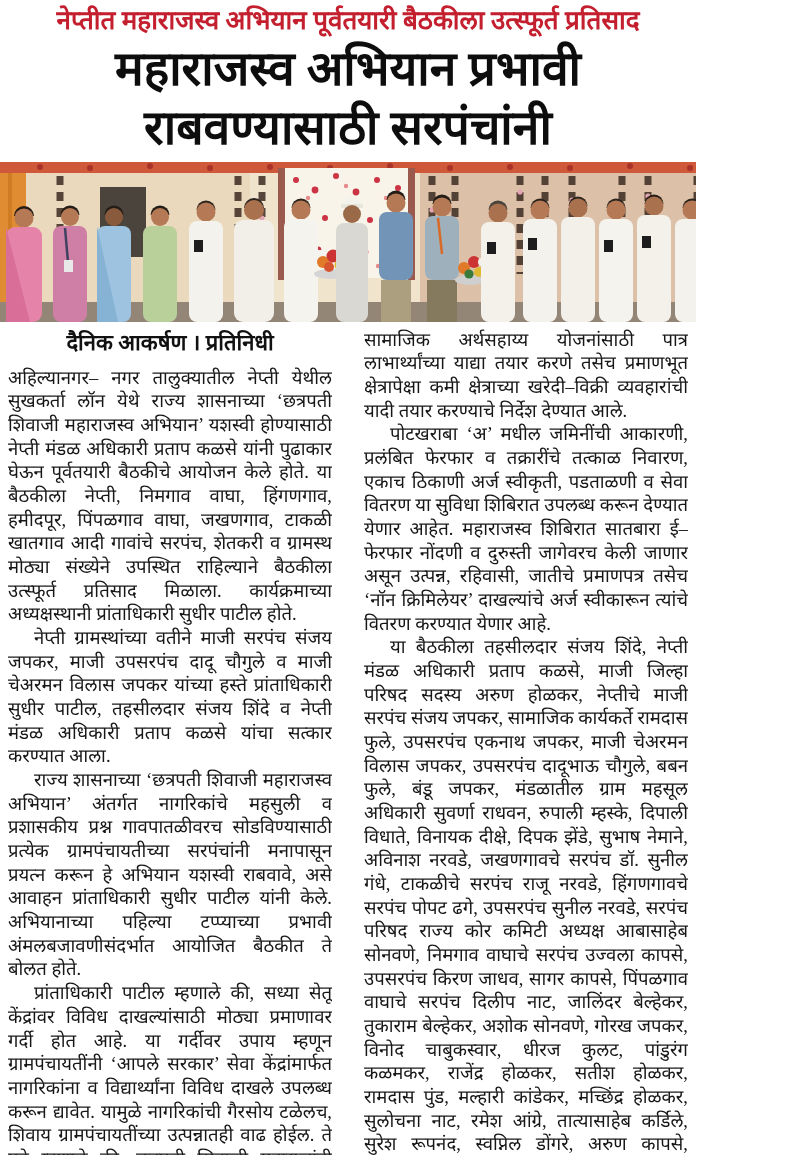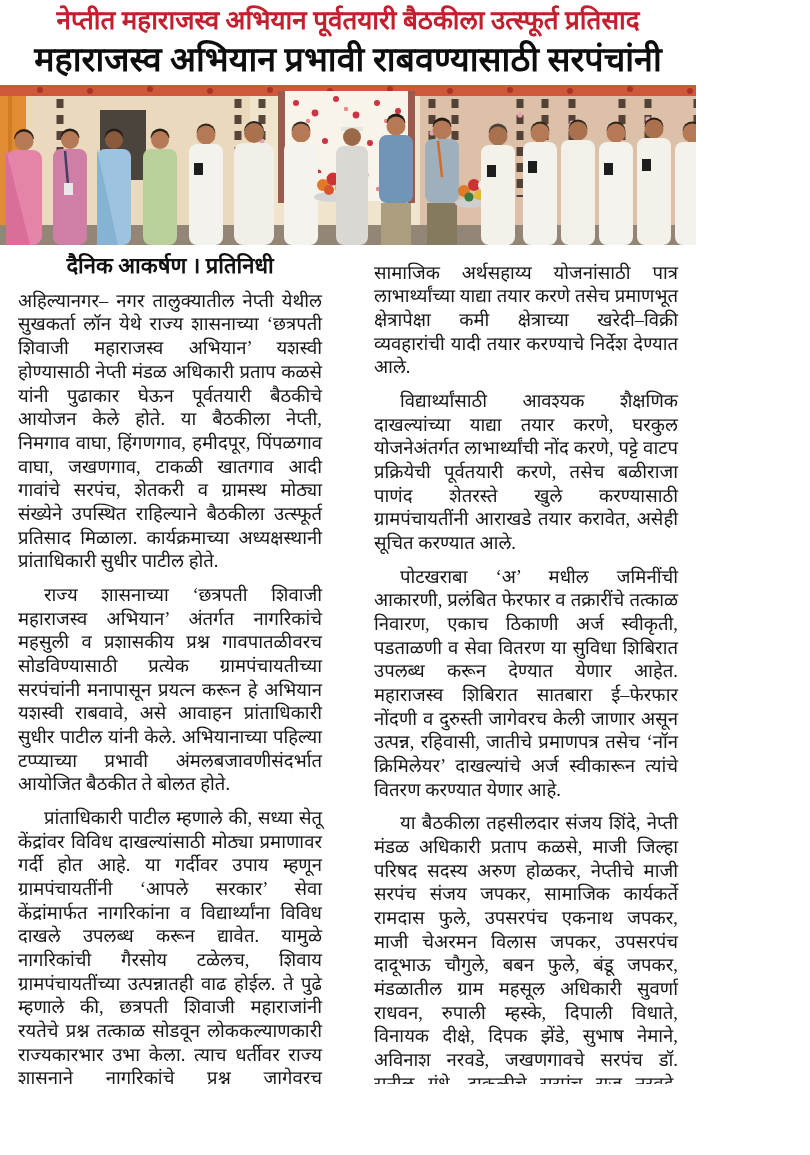--- a/index.html
+++ b/index.html
@@ -8,36 +8,36 @@
     font-family:"Liberation Serif","DejaVu Serif",serif;
     color:var(--body-color,#161616);
   }
   .page{width:696px;height:1155px;overflow:hidden;background:var(--page-bg,#fff);}
   .kicker{
     text-align:center;font-weight:bold;font-size:26px;line-height:1.25;
     color:var(--accent,#c41f2e);padding-top:5px;
   }
   .headline{
     margin:1px 8px 4px;text-align:center;font-weight:bold;
-    font-size:34px;line-height:1.24;color:var(--headline-color,#0d0d0d);
+    font-size:48px;line-height:1.24;color:var(--headline-color,#0d0d0d);
   }
   .photo-wrap{width:750px;height:160px;margin:4px auto 7px;overflow:hidden;}
   .photo-wrap svg{display:block;}
   .body-grid{
     display:flex;gap:32px;padding:0 8px;height:832px;overflow:hidden;
   }
   .col{
     flex:1;min-width:0;text-align:justify;font-size:18.5px;line-height:1.28;
     color:var(--body-color,#161616);overflow:hidden;
   }
   .byline{
     text-align:center;font-weight:bold;font-size:22px;margin:0 0 10px;
     color:#111;
   }
-  .col p{margin:10px;}
+  .col p{margin:0;}
   .col p.indent{text-indent:26px;}
   .dateline{font-weight:normal;}
 </style>
 </head>
 <body>
 
 <div class="page">
 
   <div class="kicker">नेप्तीत महाराजस्व अभियान पूर्वतयारी बैठकीला उत्स्फूर्त प्रतिसाद</div>
 
@@ -265,25 +265,25 @@
           <rect x="-12" y="72" width="9" height="12" fill="#1d1d1d"></rect>
         </g>
       </g>
     </svg>
   </div>
 
   <div class="body-grid">
     <div class="col">
       <div class="byline"><span>दैनिक आकर्षण</span> <span>।</span> <span>प्रतिनिधी</span></div>
       <p class="lead"><span class="dateline">अहिल्यानगर–</span> <span>नगर तालुक्यातील नेप्ती येथील सुखकर्ता लॉन येथे राज्य शासनाच्या ‘छत्रपती शिवाजी महाराजस्व अभियान’ यशस्वी होण्यासाठी नेप्ती मंडळ अधिकारी प्रताप कळसे यांनी पुढाकार घेऊन पूर्वतयारी बैठकीचे आयोजन केले होते. या बैठकीला नेप्ती, निमगाव वाघा, हिंगणगाव, हमीदपूर, पिंपळगाव वाघा, जखणगाव, टाकळी खातगाव आदी गावांचे सरपंच, शेतकरी व ग्रामस्थ मोठ्या संख्येने उपस्थित राहिल्याने बैठकीला उत्स्फूर्त प्रतिसाद मिळाला. कार्यक्रमाच्या अध्यक्षस्थानी प्रांताधिकारी सुधीर पाटील होते.</span></p>
+      <p class="indent">नेप्ती ग्रामस्थांच्या वतीने माजी सरपंच संजय जपकर, माजी उपसरपंच दादू चौगुले व माजी चेअरमन विलास जपकर यांच्या हस्ते प्रांताधिकारी सुधीर पाटील, तहसीलदार संजय शिंदे व नेप्ती मंडळ अधिकारी प्रताप कळसे यांचा सत्कार करण्यात आला.</p>
       <p class="indent">राज्य शासनाच्या ‘छत्रपती शिवाजी महाराजस्व अभियान’ अंतर्गत नागरिकांचे महसुली व प्रशासकीय प्रश्न गावपातळीवरच सोडविण्यासाठी प्रत्येक ग्रामपंचायतीच्या सरपंचांनी मनापासून प्रयत्न करून हे अभियान यशस्वी राबवावे, असे आवाहन प्रांताधिकारी सुधीर पाटील यांनी केले. अभियानाच्या पहिल्या टप्प्याच्या प्रभावी अंमलबजावणीसंदर्भात आयोजित बैठकीत ते बोलत होते.</p>
       <p class="indent">प्रांताधिकारी पाटील म्हणाले की, सध्या सेतू केंद्रांवर विविध दाखल्यांसाठी मोठ्या प्रमाणावर गर्दी होत आहे. या गर्दीवर उपाय म्हणून ग्रामपंचायतींनी ‘आपले सरकार’ सेवा केंद्रांमार्फत नागरिकांना व विद्यार्थ्यांना विविध दाखले उपलब्ध करून द्यावेत. यामुळे नागरिकांची गैरसोय टळेलच, शिवाय ग्रामपंचायतींच्या उत्पन्नातही वाढ होईल. ते पुढे म्हणाले की, छत्रपती शिवाजी महाराजांनी रयतेचे प्रश्न तत्काळ सोडवून लोककल्याणकारी राज्यकारभार उभा केला. त्याच धर्तीवर राज्य शासनाने नागरिकांचे प्रश्न जागेवरच सोडविण्यासाठी हे महाराजस्व अभियान सुरू केले आहे. लाभार्थी नागरिकांचे प्रश्न तात्काळ मार्गी लावून ‘रयतेचे राज्य’ पुन्हा साकार करण्याचा शासनाचा प्रयत्न आहे.</p>
       <p class="indent">या बैठकीत महाराजस्व अभियानांतर्गत विविध महसुली कामांना गती देण्याबाबत सविस्तर मार्गदर्शन करण्यात आले. भोगवटादार वर्ग दोन जमिनींचे वर्ग एकमध्ये रूपांतर करणे, प्रलंबित व कालबाह्य सातबारा नोंदी मोहिमेद्वारे काढून टाकणे,</p>
     </div>
     <div class="col">
       <p>सामाजिक अर्थसहाय्य योजनांसाठी पात्र लाभार्थ्यांच्या याद्या तयार करणे तसेच प्रमाणभूत क्षेत्रापेक्षा कमी क्षेत्राच्या खरेदी–विक्री व्यवहारांची यादी तयार करण्याचे निर्देश देण्यात आले.</p>
-      <p class="indent">विद्यार्थ्यांसाठी आवश्यक शैक्षणिक दाखल्यांच्या याद्या तयार करणे, घरकुल योजनेअंतर्गत लाभार्थ्यांची नोंद करणे, पट्टे वाटप प्रक्रियेची पूर्वतयारी करणे, तसेच बळीराजा पाणंद शेतरस्ते खुले करण्यासाठी ग्रामपंचायतींनी आराखडे तयार करावेत, असेही सूचित करण्यात आले.</p>
       <p class="indent">पोटखराबा ‘अ’ मधील जमिनींची आकारणी, प्रलंबित फेरफार व तक्रारींचे तत्काळ निवारण, एकाच ठिकाणी अर्ज स्वीकृती, पडताळणी व सेवा वितरण या सुविधा शिबिरात उपलब्ध करून देण्यात येणार आहेत. महाराजस्व शिबिरात सातबारा ई–फेरफार नोंदणी व दुरुस्ती जागेवरच केली जाणार असून उत्पन्न, रहिवासी, जातीचे प्रमाणपत्र तसेच ‘नॉन क्रिमिलेयर’ दाखल्यांचे अर्ज स्वीकारून त्यांचे वितरण करण्यात येणार आहे.</p>
       <p class="indent">या बैठकीला तहसीलदार संजय शिंदे, नेप्ती मंडळ अधिकारी प्रताप कळसे, माजी जिल्हा परिषद सदस्य अरुण होळकर, नेप्तीचे माजी सरपंच संजय जपकर, सामाजिक कार्यकर्ते रामदास फुले, उपसरपंच एकनाथ जपकर, माजी चेअरमन विलास जपकर, उपसरपंच दादूभाऊ चौगुले, बबन फुले, बंडू जपकर, मंडळातील ग्राम महसूल अधिकारी सुवर्णा राधवन, रुपाली म्हस्के, दिपाली विधाते, विनायक दीक्षे, दिपक झेंडे, सुभाष नेमाने, अविनाश नरवडे, जखणगावचे सरपंच डॉ. सुनील गंधे, टाकळीचे सरपंच राजू नरवडे, हिंगणगावचे सरपंच पोपट ढगे, उपसरपंच सुनील नरवडे, सरपंच परिषद राज्य कोर कमिटी अध्यक्ष आबासाहेब सोनवणे, निमगाव वाघाचे सरपंच उज्वला कापसे, उपसरपंच किरण जाधव, सागर कापसे, पिंपळगाव वाघाचे सरपंच दिलीप नाट, जालिंदर बेल्हेकर, तुकाराम बेल्हेकर, अशोक सोनवणे, गोरख जपकर, विनोद चाबुकस्वार, धीरज कुलट, पांडुरंग कळमकर, राजेंद्र होळकर, सतीश होळकर, रामदास पुंड, मल्हारी कांडेकर, मच्छिंद्र होळकर, सुलोचना नाट, रमेश आंग्रे, तात्यासाहेब कर्डिले, सुरेश रूपनंद, स्वप्निल डोंगरे, अरुण कापसे, सखाराम बेल्हेकर, पोपट कोल्हे, मुबारक शेख, लतीफ शेख, राज मोहम्मद शेख तसेच परिसरातील गावांचे सरपंच, शेतकरी व ग्रामस्थ मोठ्या संख्येने उपस्थित होते.</p>
     </div>
   </div>
 
 </div>
 
 </body></html>

